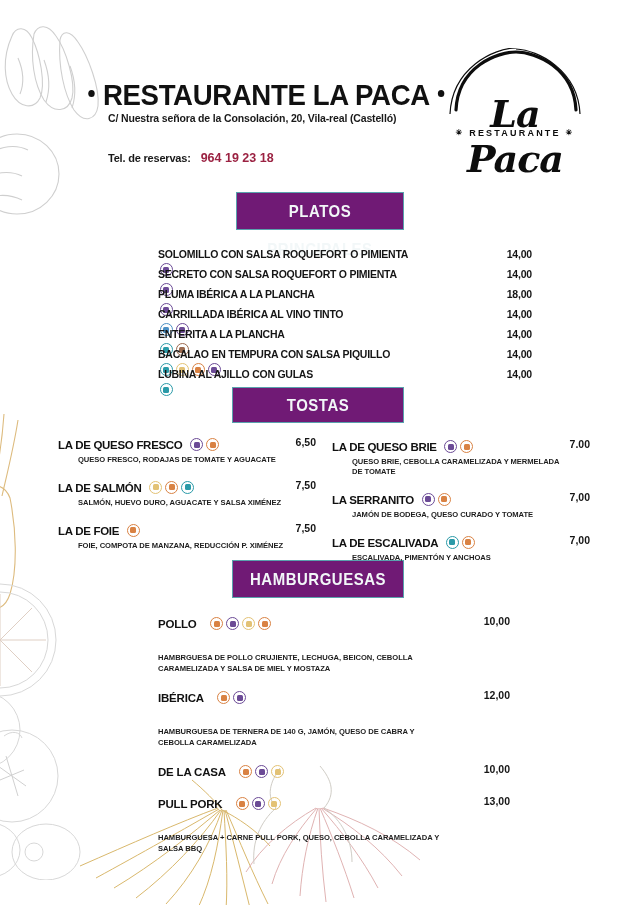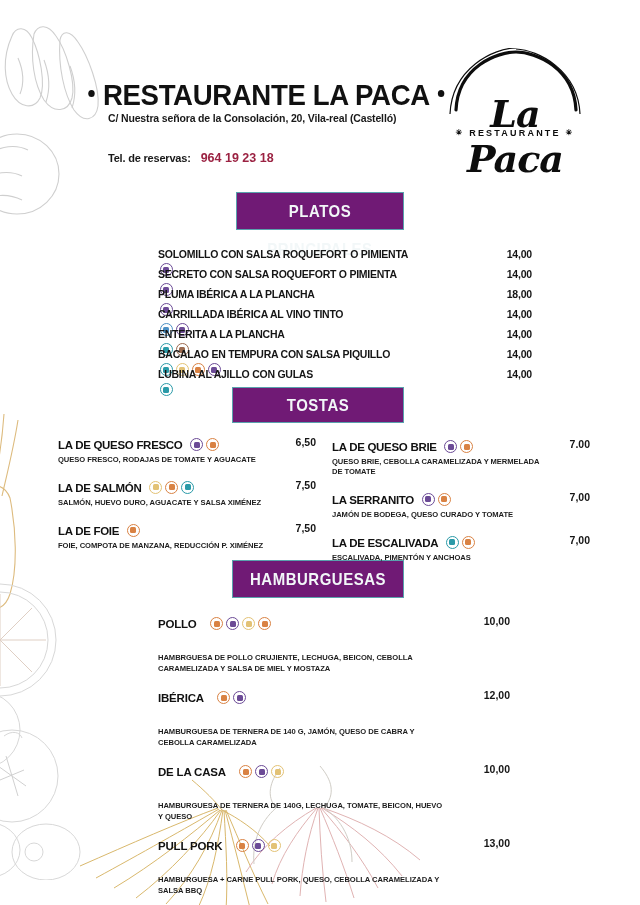--- a/index.html
+++ b/index.html
@@ -207,20 +207,21 @@
     padding-left: 9px;
   }
   .tosta-desc {
     font-size: 7.6px;
     font-weight: bold;
     letter-spacing: -0.05px;
     color: #1d1d1d;
     margin-top: 2px;
     max-width: 218px;
     line-height: 1.3;
+    margin-left: 20px;
   }
 
   
   #burger-list { left: 158px; top: 614px; width: 352px; }
   .burger-item { position: relative; margin-bottom: 14px; }
   .burger-head { display: flex; align-items: baseline; }
   .burger-name {
     font-size: 11.5px;
     font-weight: bold;
     letter-spacing: -0.2px;
@@ -470,21 +471,20 @@
         <span class="burger-icons"><span class="alg frutos"></span><span class="alg lacteos"></span></span>
       </div>
       <div class="burger-desc">HAMBURGUESA DE  TERNERA DE 140 G, JAMÓN, QUESO DE CABRA Y CEBOLLA CARAMELIZADA</div>
       <span class="burger-price">12,00</span>
     </div>
     <div class="burger-item">
       <div class="burger-head">
         <span class="burger-name">DE LA CASA</span>
         <span class="burger-icons"><span class="alg frutos"></span><span class="alg lacteos"></span><span class="alg huevo"></span></span>
       </div>
-      <div class="burger-desc">HAMBURGUESA DE TERNERA DE 140G, LECHUGA, TOMATE, BEICON, HUEVO Y QUESO</div>
       <span class="burger-price">10,00</span>
     </div>
     <div class="burger-item">
       <div class="burger-head">
         <span class="burger-name">PULL PORK</span>
         <span class="burger-icons"><span class="alg frutos"></span><span class="alg lacteos"></span><span class="alg huevo"></span></span>
       </div>
       <div class="burger-desc">HAMBURGUESA + CARNE PULL PORK, QUESO, CEBOLLA CARAMELIZADA Y SALSA BBQ</div>
       <span class="burger-price">13,00</span>
     </div>

